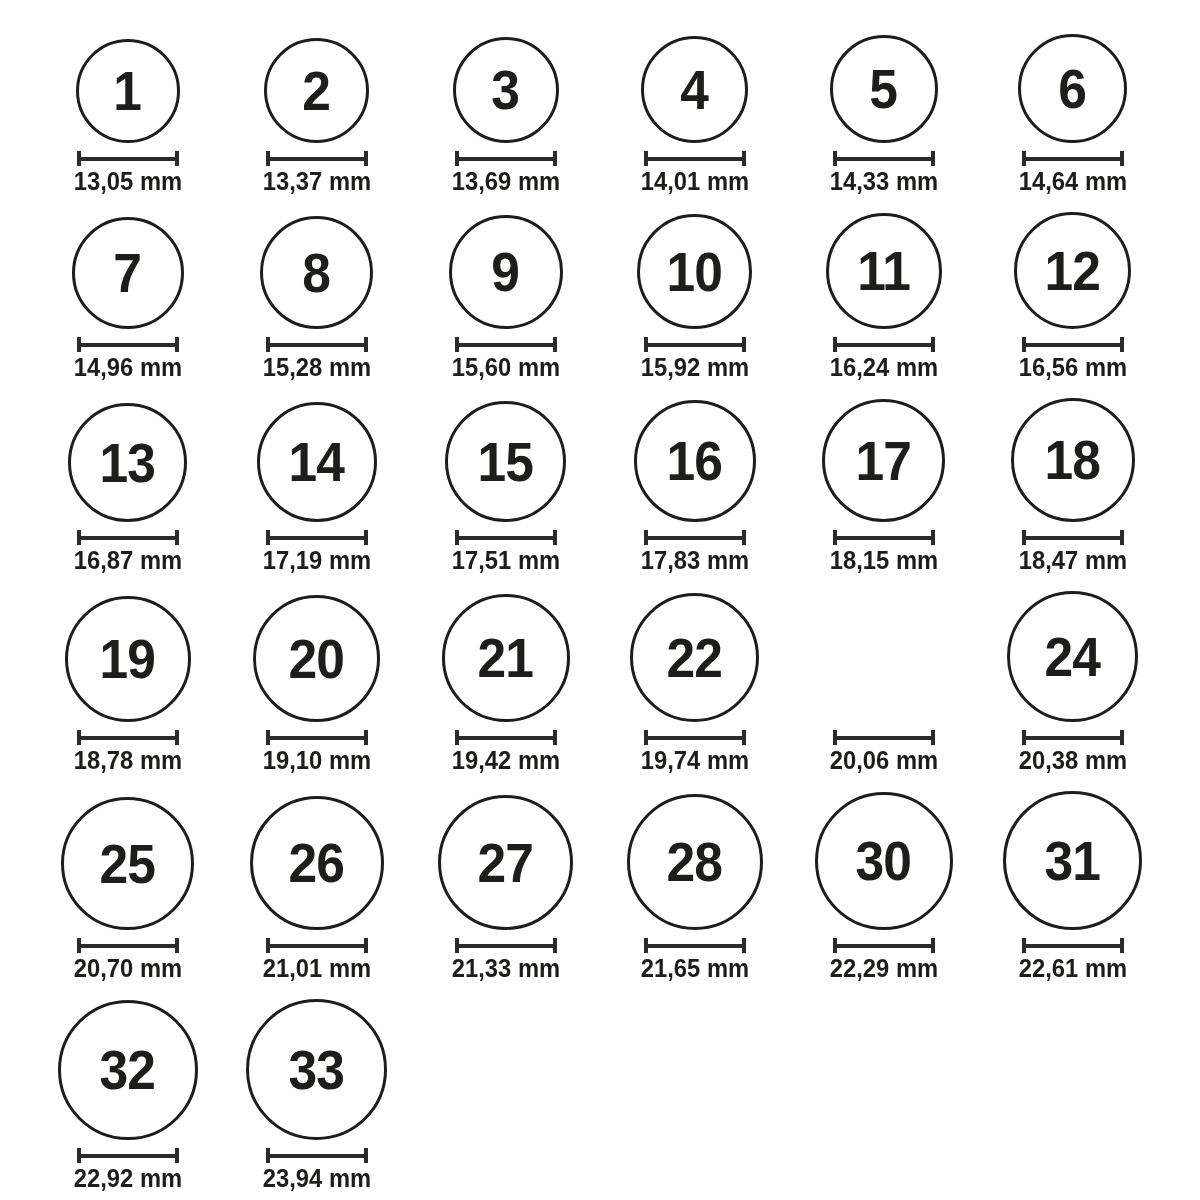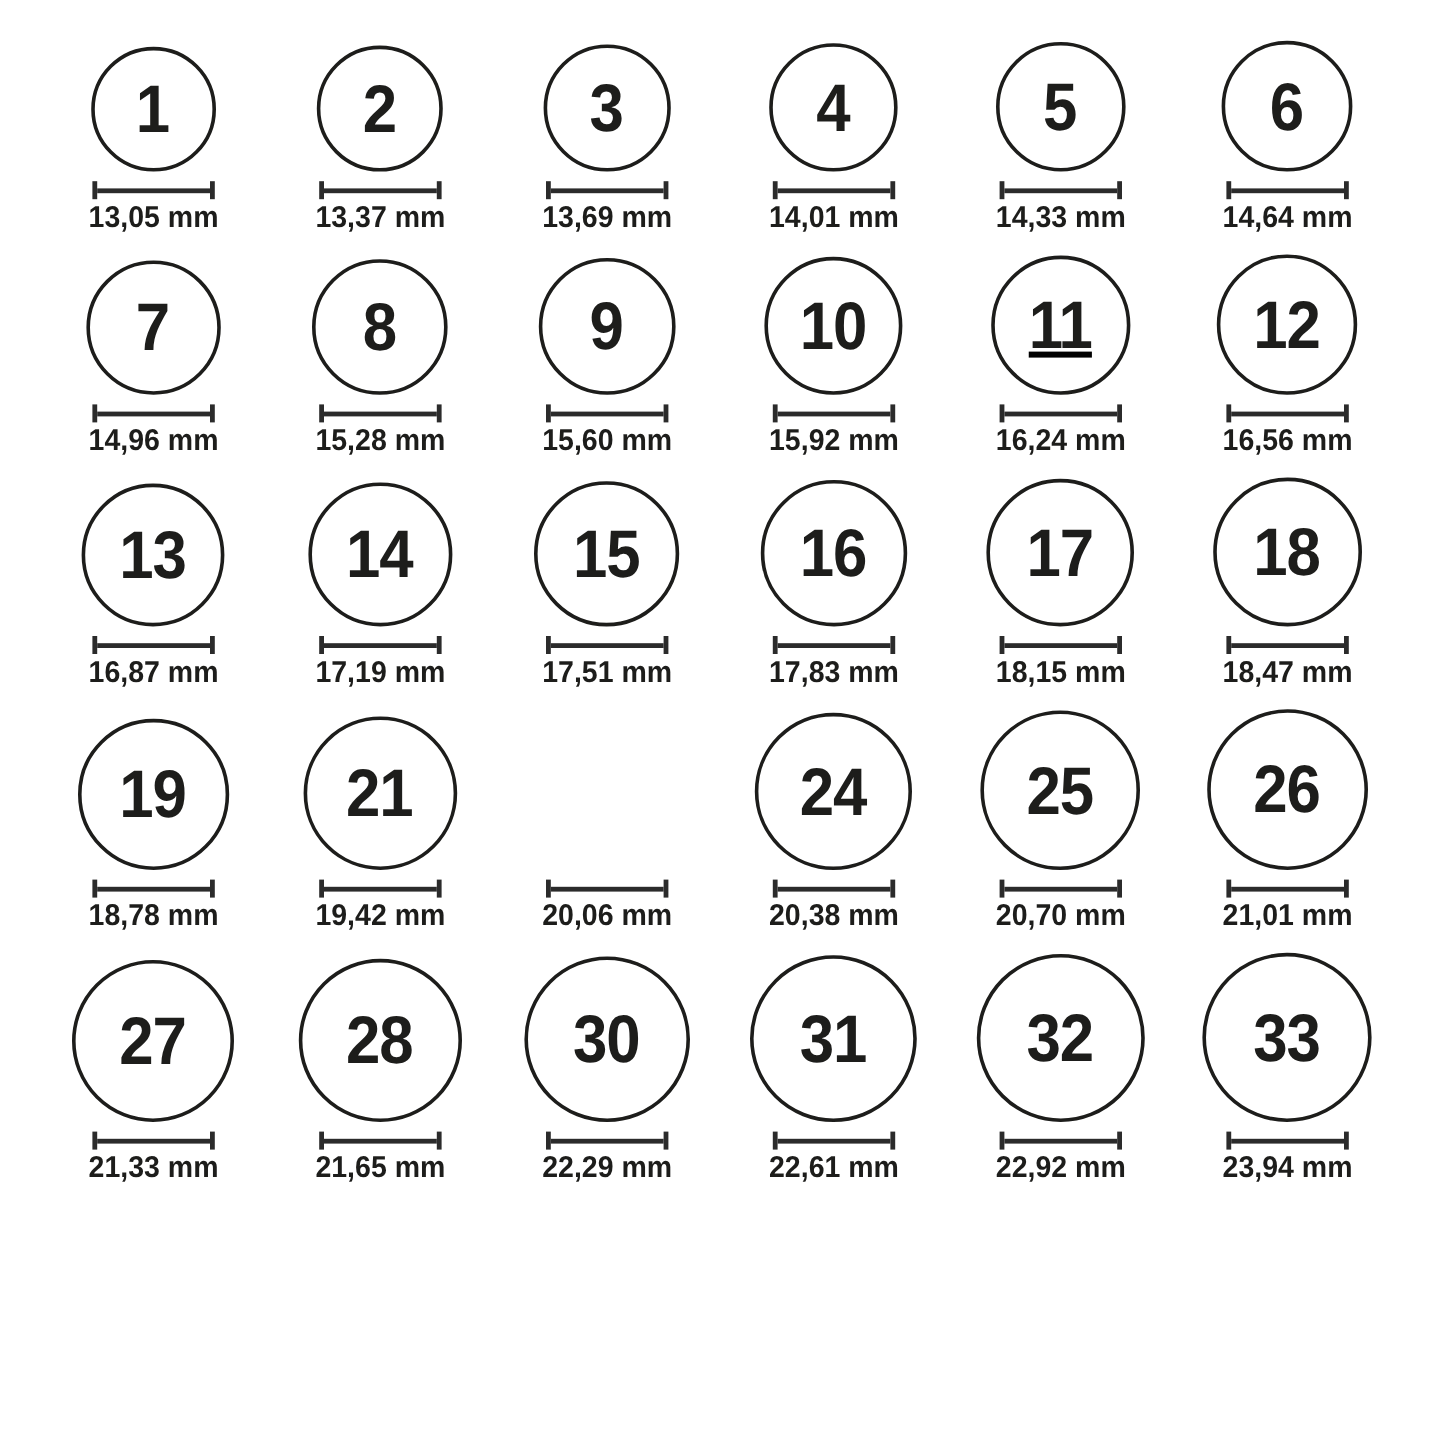--- a/index.html
+++ b/index.html
@@ -179,21 +179,21 @@
         <span class="num">10</span>
       </div>
       <div class="dim">
         <span class="cap"></span>
         <span class="bar"></span>
         <span class="cap"></span>
       </div>
       <div class="label">15,92 mm</div>
     </div>
     <div class="cell">
-      <div class="circle" style="width: 116px; height: 116px; text-decoration: underline;">
+      <div class="circle" style="width: 116px; height: 116px;">
         <span class="num">11</span>
       </div>
       <div class="dim">
         <span class="cap"></span>
         <span class="bar"></span>
         <span class="cap"></span>
       </div>
       <div class="label">16,24 mm</div>
     </div>
     <div class="cell">
@@ -278,29 +278,51 @@
         <span class="num">19</span>
       </div>
       <div class="dim">
         <span class="cap"></span>
         <span class="bar"></span>
         <span class="cap"></span>
       </div>
       <div class="label">18,78 mm</div>
     </div>
     <div class="cell">
+      <div class="circle" style="width: 127px; height: 127px;">
+        <span class="num">20</span>
+      </div>
+      <div class="dim">
+        <span class="cap"></span>
+        <span class="bar"></span>
+        <span class="cap"></span>
+      </div>
+      <div class="label">19,10 mm</div>
+    </div>
+    <div class="cell">
       <div class="circle" style="width: 128px; height: 128px;">
         <span class="num">21</span>
       </div>
       <div class="dim">
         <span class="cap"></span>
         <span class="bar"></span>
         <span class="cap"></span>
       </div>
       <div class="label">19,42 mm</div>
+    </div>
+    <div class="cell">
+      <div class="circle" style="width: 129px; height: 129px;">
+        <span class="num">22</span>
+      </div>
+      <div class="dim">
+        <span class="cap"></span>
+        <span class="bar"></span>
+        <span class="cap"></span>
+      </div>
+      <div class="label">19,74 mm</div>
     </div>
     <div class="cell">
       <div class="dim">
         <span class="cap"></span>
         <span class="bar"></span>
         <span class="cap"></span>
       </div>
       <div class="label">20,06 mm</div>
     </div>
     <div class="cell">

